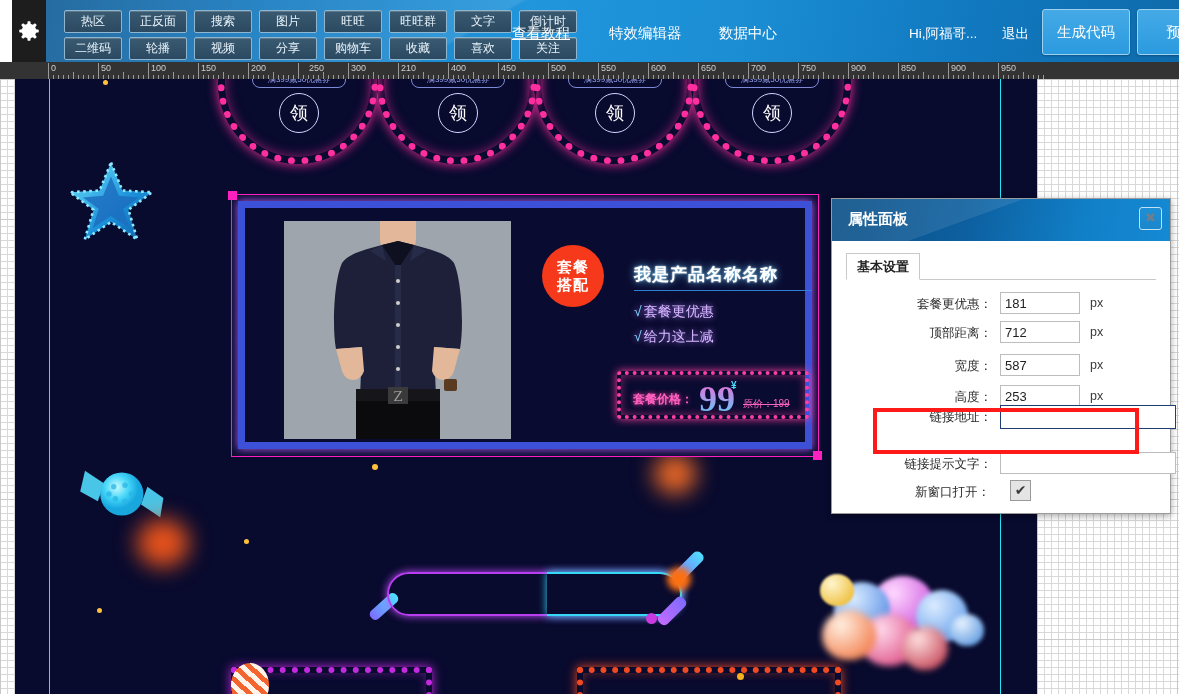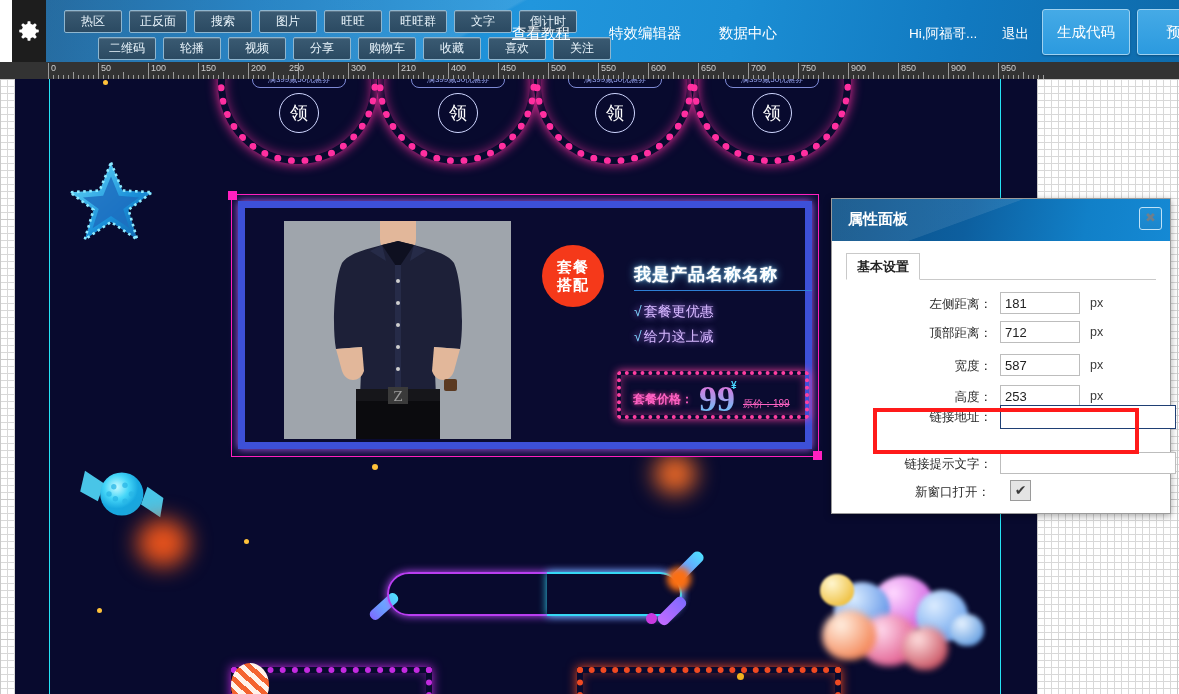--- a/index.html
+++ b/index.html
@@ -18,21 +18,21 @@
     background:linear-gradient(100deg,#0d5b96 0%,#1176bd 18%,#2196dd 42%,#1b8ed4 60%,#1179c0 80%,#0e6aaa 100%);
   }
   #toolbar-grad:before{
     content:"";position:absolute;left:0;top:0;width:100%;height:100%;
     background:linear-gradient(150deg,rgba(255,255,255,.10) 0 38%,rgba(255,255,255,0) 38.5% 100%);
   }
   #gear-wrap{position:absolute;left:0;top:0;width:34px;height:62px;background:#1d1d1d;}
   #gear-wrap svg{position:absolute;left:4px;top:18px;}
   .tagbtn-row{position:absolute;display:flex;gap:7px;}
   #tagrow1{left:52px;top:10px;}
-  #tagrow2{left:52px;top:37px;margin-left:34px;}
+  #tagrow2{left:52px;top:37px;}
   .tagbtn{
     height:21px;min-width:40px;padding:0 8px;
     background:linear-gradient(#3a5a72,#2b4a62);
     border:1px solid #8fb6cf;border-radius:2px;
     color:#e9f4fb;font-size:12px;line-height:21px;text-align:center;
     cursor:pointer;white-space:nowrap;
     box-shadow:inset 0 1px 0 rgba(255,255,255,.18);
   }
   .toplink{
     position:absolute;top:24px;color:#fff;font-size:14.5px;cursor:pointer;white-space:nowrap;
@@ -314,21 +314,21 @@
     <div class="rtick" style="left: 253px; height: 4px;"></div>
     <div class="rtick" style="left: 258px; height: 4px;"></div>
     <div class="rtick" style="left: 263px; height: 4px;"></div>
     <div class="rtick" style="left: 268px; height: 4px;"></div>
     <div class="rtick" style="left: 273px; height: 7px;"></div>
     <div class="rtick" style="left: 278px; height: 4px;"></div>
     <div class="rtick" style="left: 283px; height: 4px;"></div>
     <div class="rtick" style="left: 288px; height: 4px;"></div>
     <div class="rtick" style="left: 293px; height: 4px;"></div>
     <div class="rtick" style="left: 298px; height: 16px;"></div>
-    <div class="rlabel" style="left: 289px;">250</div>
+    <div class="rlabel" style="left: 309px;">250</div>
     <div class="rtick" style="left: 303px; height: 4px;"></div>
     <div class="rtick" style="left: 308px; height: 4px;"></div>
     <div class="rtick" style="left: 313px; height: 4px;"></div>
     <div class="rtick" style="left: 318px; height: 4px;"></div>
     <div class="rtick" style="left: 323px; height: 7px;"></div>
     <div class="rtick" style="left: 328px; height: 4px;"></div>
     <div class="rtick" style="left: 333px; height: 4px;"></div>
     <div class="rtick" style="left: 338px; height: 4px;"></div>
     <div class="rtick" style="left: 343px; height: 4px;"></div>
     <div class="rtick" style="left: 348px; height: 16px;"></div>
@@ -657,21 +657,21 @@
   <div id="panel-header">
     <div id="panel-title">属性面板</div>
   </div>
   <div id="panel-close">✖</div>
 
   <div id="tabbar">
     <div id="tab-basic">基本设置</div>
   </div>
 
   <div class="formrow" style="top:93px;">
-    <div class="flabel" style="left:40px;top:4px;">左侧距离：</div>
+    <div class="flabel" style="left:40px;top:4px;">套餐更优惠：</div>
     <input class="finput" id="input-left" style="left: 168px; top: 0px; width: 80px;" value="181">
     <div class="funit" style="left:258px;top:4px;">px</div>
   </div>
 
   <div class="formrow" style="top:122px;">
     <div class="flabel" style="left:40px;top:4px;">顶部距离：</div>
     <input class="finput" id="input-top" style="left: 168px; top: 0px; width: 80px;" value="712">
     <div class="funit" style="left:258px;top:4px;">px</div>
   </div>
 

